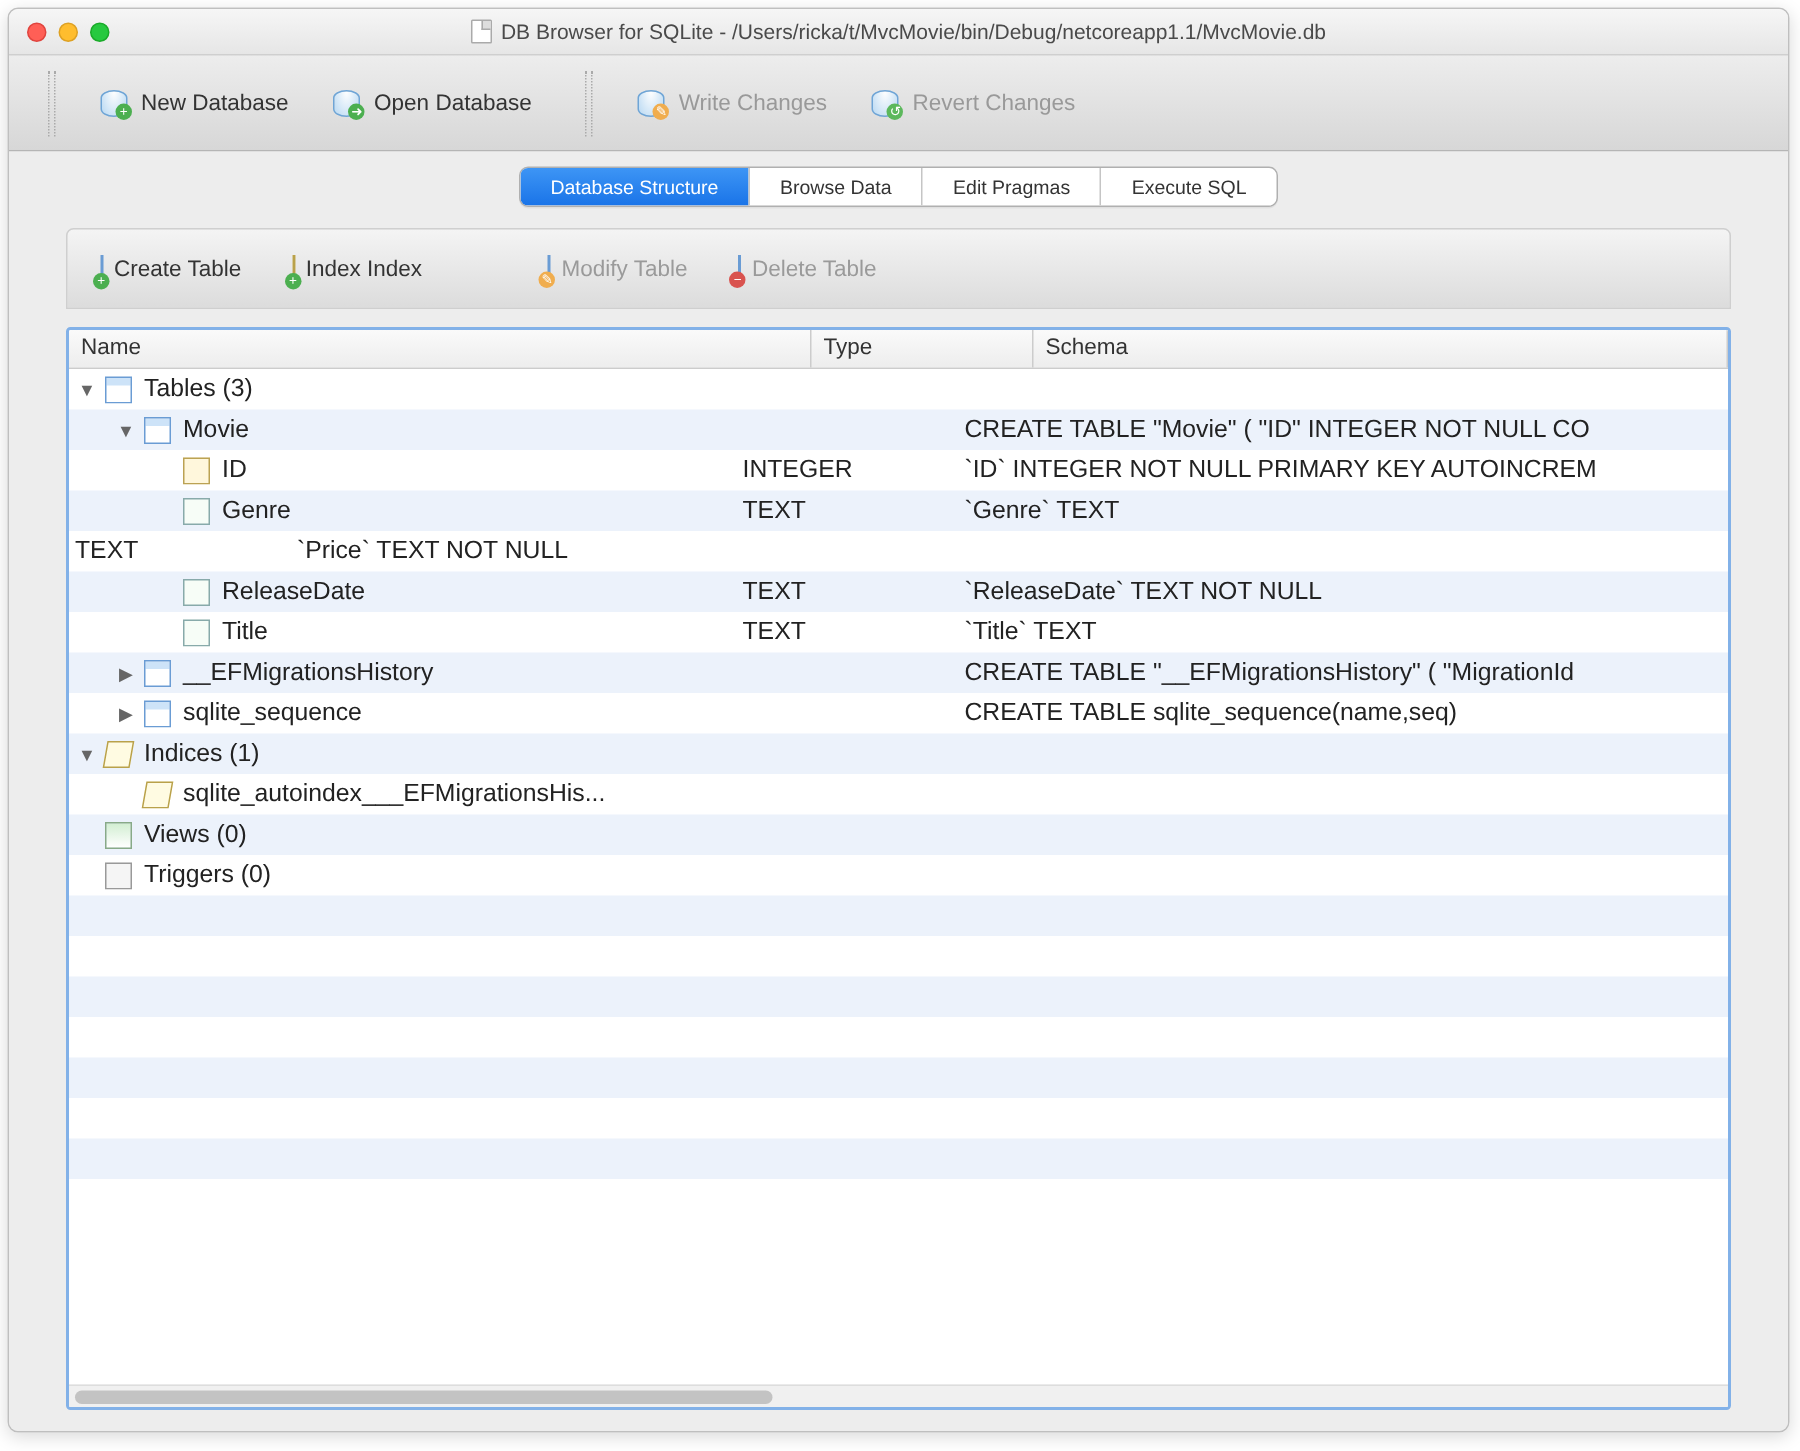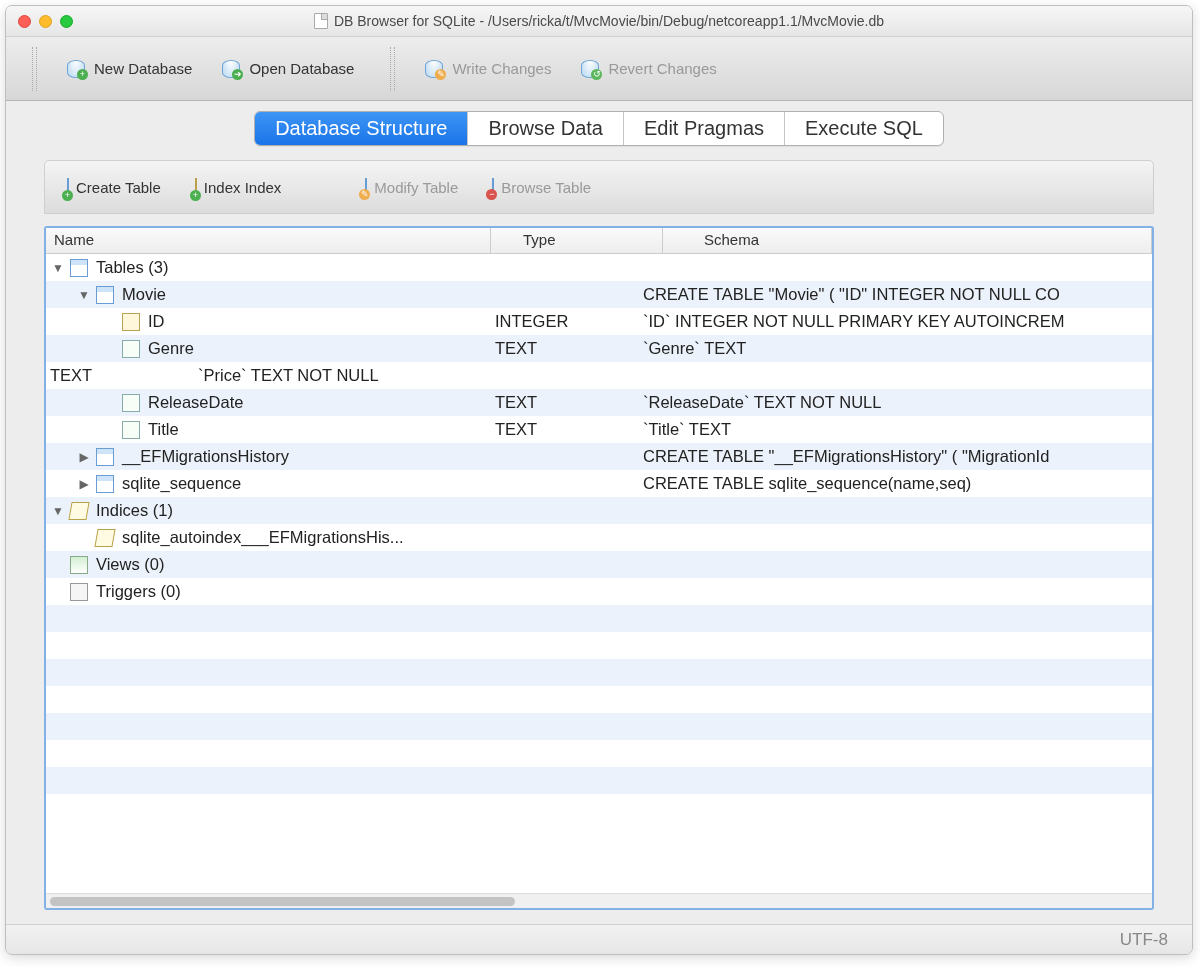--- a/index.html
+++ b/index.html
@@ -141,21 +141,21 @@
   .tabs {
     display: flex;
     border: 1px solid #b0b0b0;
     border-radius: 6px;
     overflow: hidden;
     background: #fff;
     box-shadow: 0 1px 0 rgba(0,0,0,0.05);
   }
   .tab {
     padding: 5px 20px;
-    font-size: 20px;
+    font-size: 13px;
     color: #333;
     border-right: 1px solid #c5c5c5;
     cursor: pointer;
   }
   .tab:last-child { border-right: none; }
   .tab.active {
     background: linear-gradient(#3d95f5, #1a74e8);
     color: #fff;
   }
   
@@ -228,23 +228,23 @@
     height: 26px;
     background: linear-gradient(#fafafa,#ededed);
     border-bottom: 1px solid #ccc;
     font-size: 15px;
     color: #333;
   }
   .tree-header .col {
     padding: 3px 8px;
     border-right: 1px solid #ccc;
   }
-  .col-name { width: 445px; }
-  .col-type { width: 148px; margin-left: 24px; }
-  .col-schema { flex: 1; border-right: none; margin-left: 33px; }
+  .col-name { width: 495px; }
+  .col-type { width: 148px; }
+  .col-schema { flex: 1; border-right: none; }
   .tree-body {
     flex: 1;
     overflow: hidden;
     position: relative;
   }
   .row {
     display: flex;
     height: 27px;
     align-items: center;
     font-size: 16.5px;
@@ -402,21 +402,21 @@
           <span class="ticon"><span class="tag-icon"><span class="plus-badge" style="bottom:-5px;right:-5px;">+</span></span></span>
           <span>Index Index</span>
         </div>
         <div style="width:40px"></div>
         <div class="act disabled">
           <span class="ticon"><span class="table-icon"><span class="pencil-glyph" style="background:#f0ad4e;">✎</span></span></span>
           <span>Modify Table</span>
         </div>
         <div class="act disabled">
           <span class="ticon"><span class="table-icon"><span class="minus-badge">−</span></span></span>
-          <span>Browse Table</span>
+          <span>Delete Table</span>
         </div>
       </div>
 
       <div class="tree-wrap">
         <div class="tree-header">
           <div class="col col-name">Name</div>
           <div class="col col-type">Type</div>
           <div class="col col-schema">Schema</div>
         </div>
         <div class="tree-body">
@@ -593,17 +593,14 @@
             </div>
 
         </div>
         <div class="hscroll">
           <div class="thumb"></div>
         </div>
       </div>
     </div>
   </div>
 
-  <div class="statusbar">
-    <span>UTF-8</span>
-  </div>
 
 </div>
 
 </body></html>

